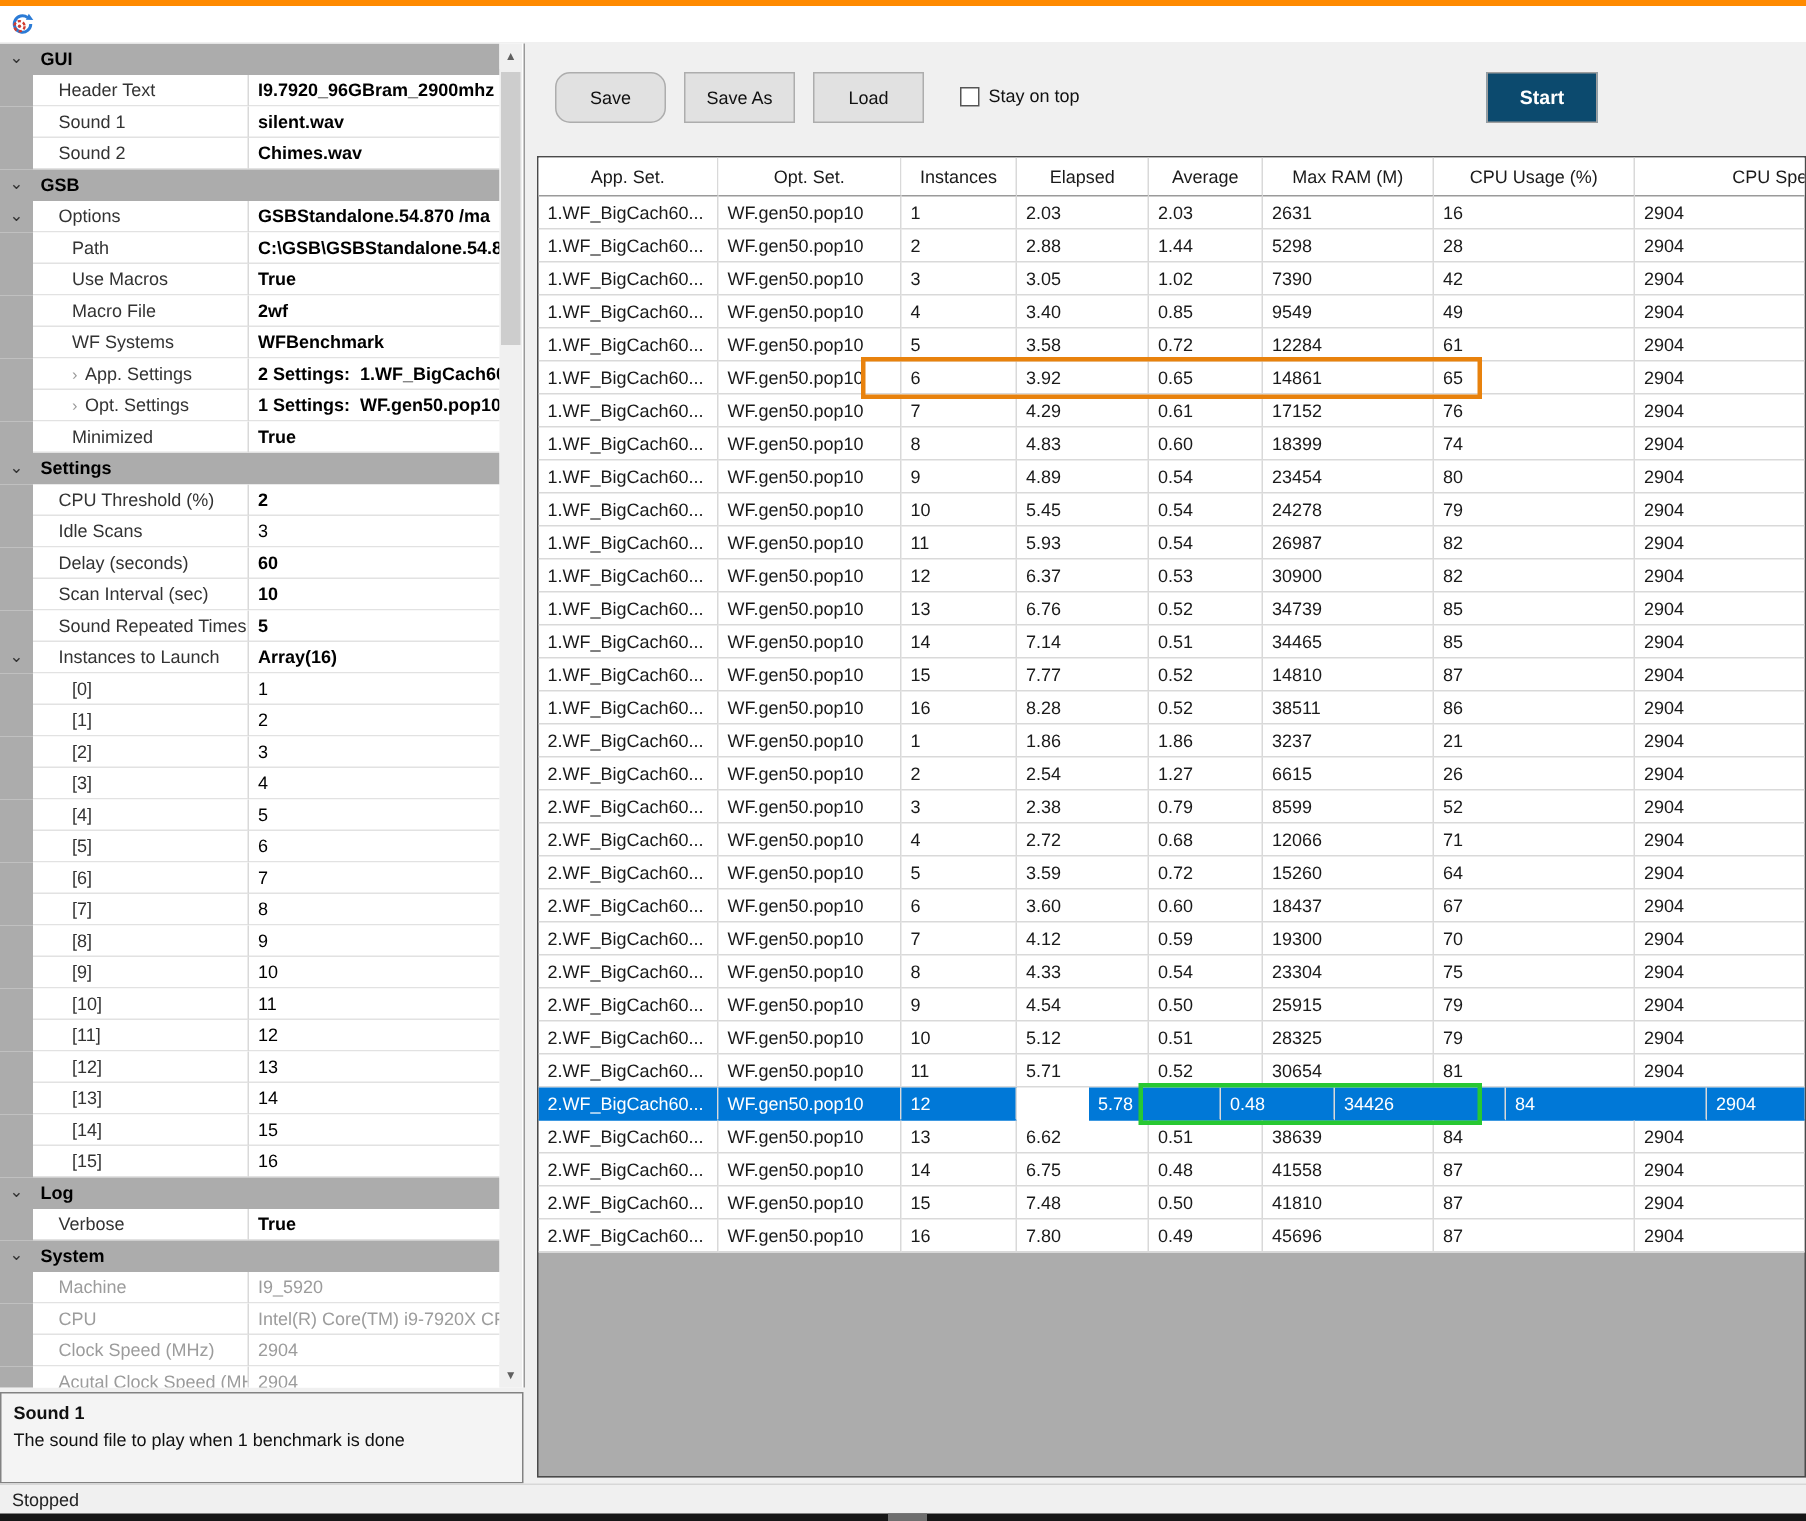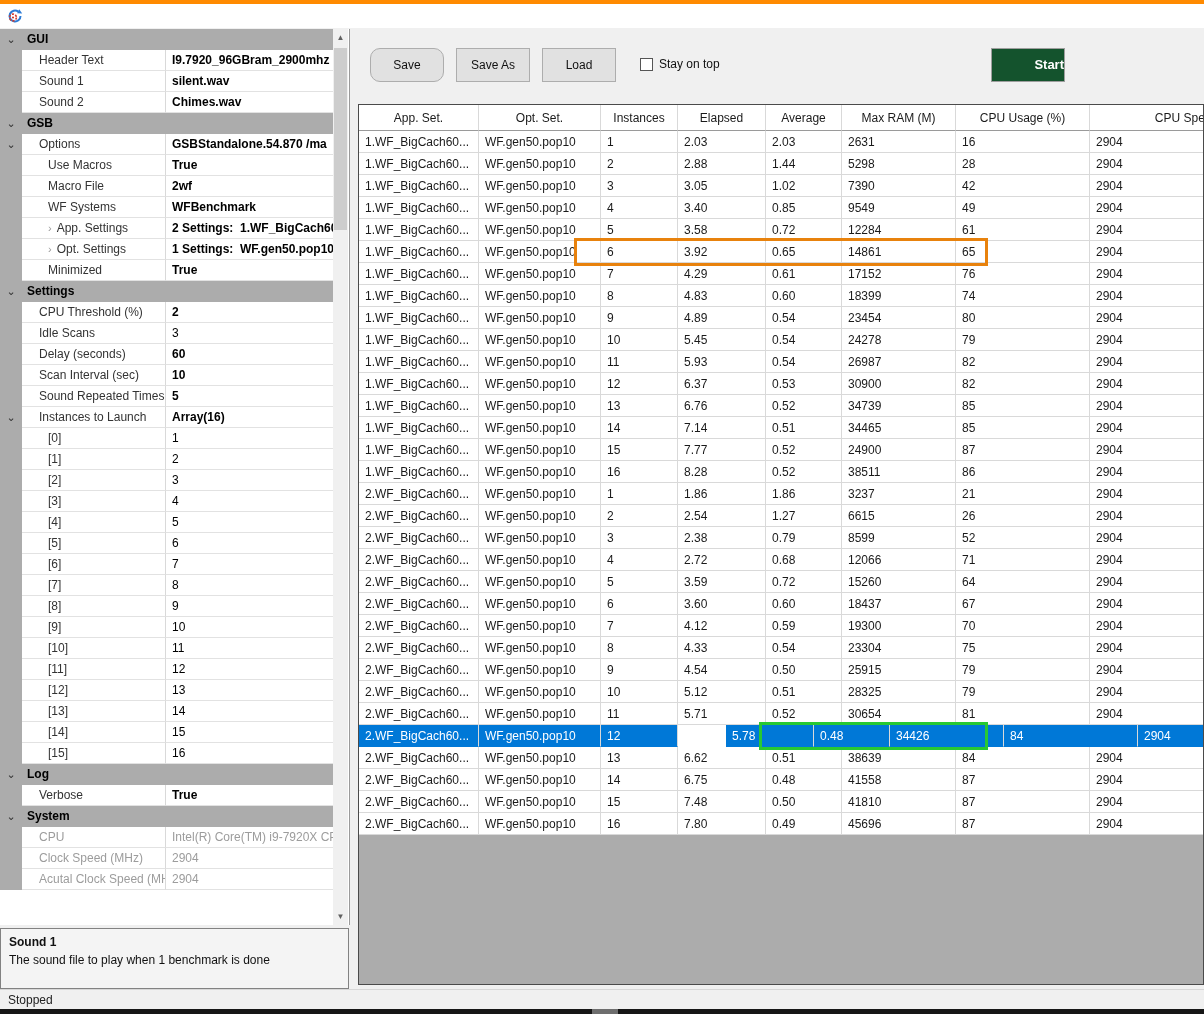--- a/index.html
+++ b/index.html
@@ -40,23 +40,23 @@
   .status-bar{position:absolute;left:0;top:989px;width:1204px;height:20px;background:#F0F0F0;
     border-top:1px solid #D7D7D7;font-size:12px;color:#222;line-height:20px;padding-left:8px;box-sizing:border-box;}
   .task-strip{position:absolute;left:0;top:1009px;width:1204px;height:5px;background:#161616;}
   .task-notch{position:absolute;left:592px;top:0;width:26px;height:5px;background:#6E6E6E;}
   
   .toolbar{position:absolute;left:350px;top:28px;width:854px;height:76px;background:#F0F0F0;}
   .btn{position:absolute;top:20px;width:74px;height:34px;background:#E1E1E1;border:1px solid #ADADAD;
     font-size:12px;color:#111;text-align:center;line-height:32px;box-sizing:border-box;cursor:default;}
   .chk{position:absolute;left:290px;top:30px;width:13px;height:13px;background:#fff;border:1px solid #555;box-sizing:border-box;}
   .chk-label{position:absolute;left:309px;top:23px;font-size:12px;color:#111;line-height:26px;}
-  .start-btn{position:absolute;left:641px;top:20px;width:74px;height:34px;background:#14532d;
+  .start-btn{position:absolute;left:641px;top:20px;width:74px;height:34px;background:#0c4a6e;
     border:1px solid #9E9E9E;box-sizing:border-box;color:#fff;font-weight:bold;font-size:13px;
-    text-align:right;line-height:32px;}
+    text-align:center;line-height:32px;}
   
   .table-wrap{position:absolute;left:358px;top:104px;width:846px;height:881px;background:#ACACAC;
     border:1px solid #4A4A4A;box-sizing:border-box;overflow:hidden;}
   .grid{position:absolute;left:0;top:0;width:962px;background:#fff;}
   .trow{display:flex;height:22px;line-height:22px;}
   .thead .trow{height:26px;line-height:26px;}
   .tcell{box-sizing:border-box;border-right:1px solid #D9D9D9;border-bottom:1px solid #D9D9D9;
     font-size:12px;color:#1a1a1a;padding-left:6px;white-space:nowrap;overflow:hidden;flex:0 0 auto;}
   .thcell{box-sizing:border-box;border-right:1px solid #D9D9D9;border-bottom:1px solid #9A9A9A;
     font-size:12px;color:#1a1a1a;text-align:center;white-space:nowrap;overflow:hidden;flex:0 0 auto;background:#fff;}
@@ -102,20 +102,25 @@
         <div class="pgut">⌄</div>
         <div class="psec">GSB</div>
       </div>
       <div class="prow">
         <div class="pgut">⌄</div>
         <div class="plab">Options</div>
         <div class="pval b">GSBStandalone.54.870 /ma</div>
       </div>
       <div class="prow">
         <div class="pgut"></div>
+        <div class="plab ind1">Path</div>
+        <div class="pval b">C:\GSB\GSBStandalone.54.8</div>
+      </div>
+      <div class="prow">
+        <div class="pgut"></div>
         <div class="plab ind1">Use Macros</div>
         <div class="pval b">True</div>
       </div>
       <div class="prow">
         <div class="pgut"></div>
         <div class="plab ind1">Macro File</div>
         <div class="pval b">2wf</div>
       </div>
       <div class="prow">
         <div class="pgut"></div>
@@ -256,20 +261,25 @@
         <div class="psec">Log</div>
       </div>
       <div class="prow">
         <div class="pgut"></div>
         <div class="plab">Verbose</div>
         <div class="pval b">True</div>
       </div>
       <div class="prow">
         <div class="pgut">⌄</div>
         <div class="psec">System</div>
+      </div>
+      <div class="prow gray">
+        <div class="pgut"></div>
+        <div class="plab">Machine</div>
+        <div class="pval">I9_5920</div>
       </div>
       <div class="prow gray">
         <div class="pgut"></div>
         <div class="plab">CPU</div>
         <div class="pval">Intel(R) Core(TM) i9-7920X CP</div>
       </div>
       <div class="prow gray">
         <div class="pgut"></div>
         <div class="plab">Clock Speed (MHz)</div>
         <div class="pval">2904</div>
@@ -455,21 +465,21 @@
           <div class="tcell" style="width: 114px;">34465</div>
           <div class="tcell" style="width: 134px;">85</div>
           <div class="tcell" style="width: 230px;">2904</div>
         </div>
         <div class="trow">
           <div class="tcell" style="width: 120px;">1.WF_BigCach60...</div>
           <div class="tcell" style="width: 122px;">WF.gen50.pop10</div>
           <div class="tcell" style="width: 77px;">15</div>
           <div class="tcell" style="width: 88px;">7.77</div>
           <div class="tcell" style="width: 76px;">0.52</div>
-          <div class="tcell" style="width: 114px;">24900</div>
+          <div class="tcell" style="width: 114px;">14810</div>
           <div class="tcell" style="width: 134px;">87</div>
           <div class="tcell" style="width: 230px;">2904</div>
         </div>
         <div class="trow">
           <div class="tcell" style="width: 120px;">1.WF_BigCach60...</div>
           <div class="tcell" style="width: 122px;">WF.gen50.pop10</div>
           <div class="tcell" style="width: 77px;">16</div>
           <div class="tcell" style="width: 88px;">8.28</div>
           <div class="tcell" style="width: 76px;">0.52</div>
           <div class="tcell" style="width: 114px;">38511</div>

